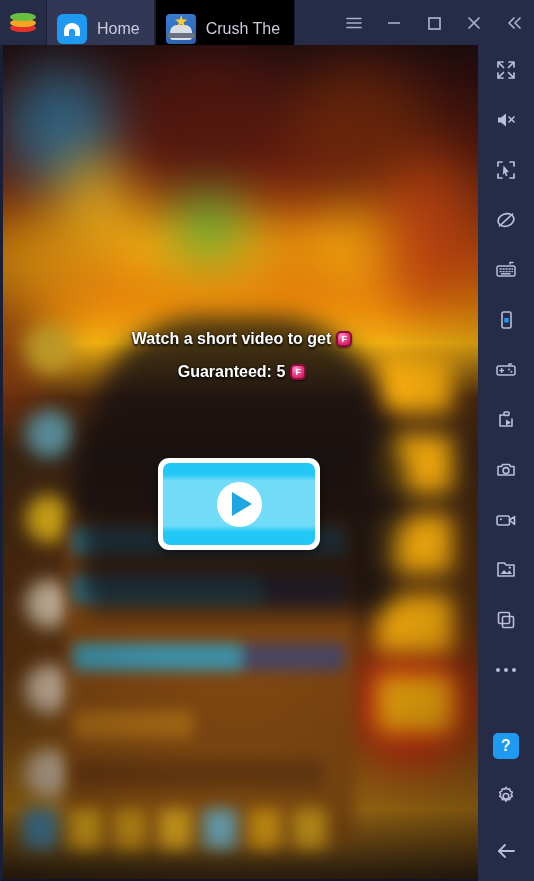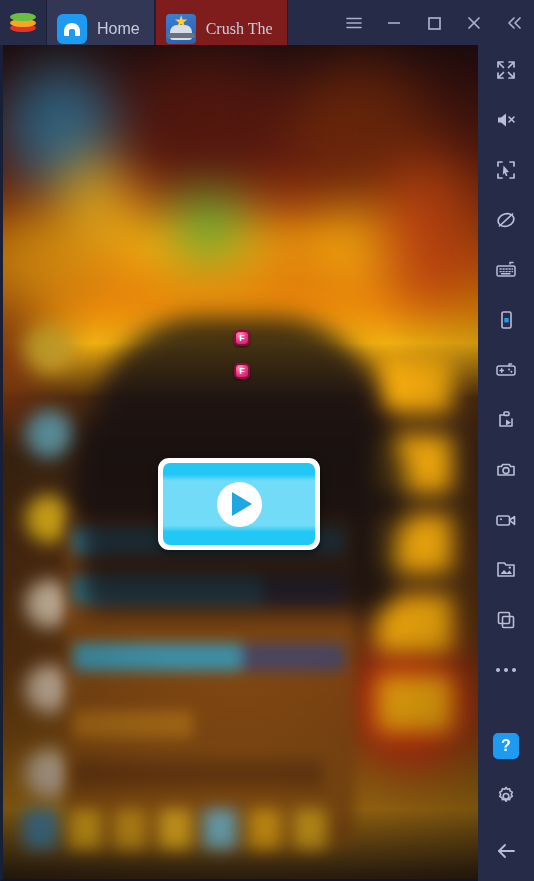--- a/index.html
+++ b/index.html
@@ -41,21 +41,21 @@
 
   .tab {
     display: flex; align-items: center;
     gap: 10px; padding: 13px 14px 0 10px;
     border-left: 1px solid #1b203a;
     border-right: 1px solid #1b203a;
     color: #c9ccdd; font-size: 16px;
     cursor: default;
     background: #313755;
   }
-  .tab.game { background: #7f1d1d; font-family: Liberation Serif, serif; }
+  .tab.game { background: #000000; }
   .tab-label { white-space: nowrap; overflow: hidden; }
   .home-ico {
     width: 30px; height: 30px; border-radius: 6px;
     background: #1e9bf0; position: relative; flex: 0 0 30px;
   }
   .home-ico::after {
     content: ""; position: absolute; left: 7px; top: 9px;
     width: 16px; height: 13px; background: #fff;
     border-radius: 8px 8px 1px 1px;
   }
@@ -391,26 +391,28 @@
         <span class="earR"></span>
         <span class="body"></span>
     </div>
 
     <div class="vignette"></div>
 
     <div class="dlg">
 
       <div class="headline">
         <span class="inline-row">
+          <span>Watch a short video to get</span>
           <span class="gem"></span>
         </span>
       </div>
 
       <div class="subline">
         <span class="inline-row">
+          <span>Guaranteed: 5</span>
           <span class="gem"></span>
         </span>
       </div>
 
       <div class="play-btn">
         <div class="play-inner">
           <div class="play-circle">
             <div class="play-tri"></div>
           </div>
         </div>

